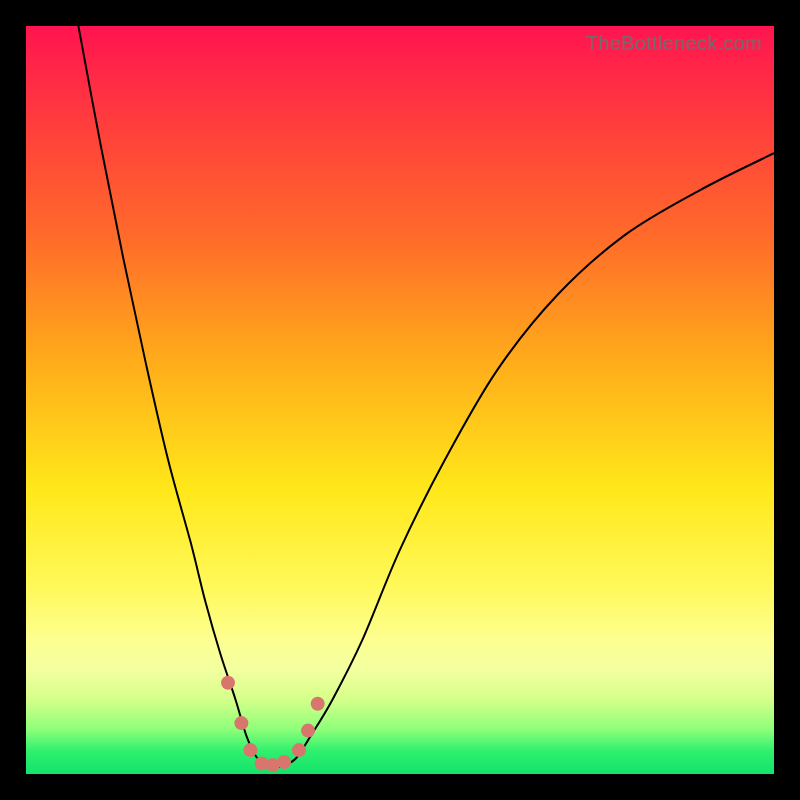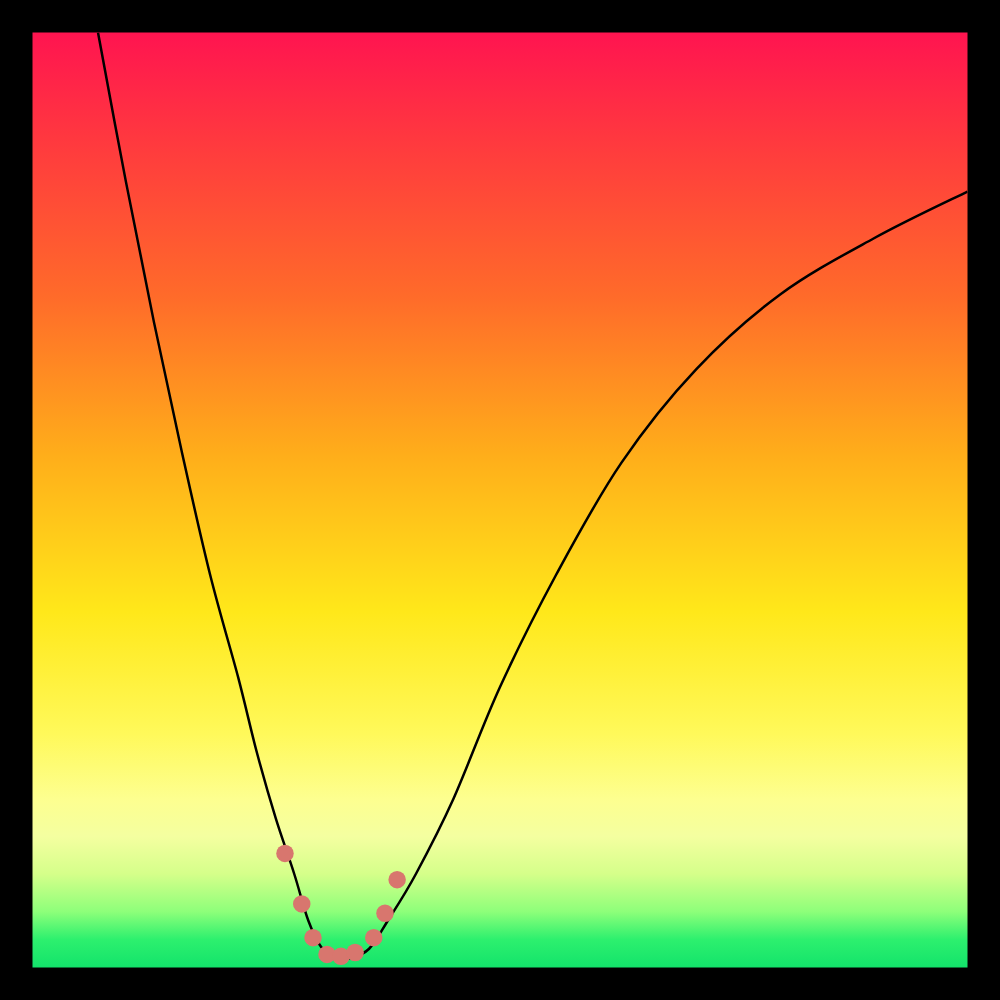--- a/index.html
+++ b/index.html
@@ -58,20 +58,21 @@
   }
   .dot {
     fill: #d8766e;
     stroke: none;
   }
 </style>
 </head>
 <body>
 
 <div class="frame">
+  <div class="watermark">TheBottleneck.com</div>
   <svg class="curve" viewBox="0 0 748 748" preserveAspectRatio="none">
     <path class="curve-path" d="M 52.4 0.0 C 56.1 19.9, 67.3 81.0, 74.8 119.7 C 82.3 158.3, 89.8 195.7, 97.2 231.9 C 104.7 268.0, 112.2 302.9, 119.7 336.6 C 127.2 370.3, 134.6 403.9, 142.1 433.8 C 149.6 463.8, 158.3 492.4, 164.6 516.1 C 170.8 539.8, 174.5 557.3, 179.5 576.0 C 184.5 594.7, 189.5 612.1, 194.5 628.3 C 199.5 644.5, 205.1 659.5, 209.4 673.2 C 213.8 686.9, 216.9 700.6, 220.7 710.6 C 224.4 720.6, 228.1 728.1, 231.9 733.0 C 235.6 738.0, 239.4 739.3, 243.1 740.5 C 246.8 741.8, 250.0 741.8, 254.3 740.5 C 258.7 739.3, 264.3 738.0, 269.3 733.0 C 274.3 728.1, 278.0 720.6, 284.2 710.6 C 290.5 700.6, 298.0 689.4, 306.7 673.2 C 315.4 657.0, 325.4 638.3, 336.6 613.4 C 347.8 588.4, 360.3 553.5, 374.0 523.6 C 387.7 493.7, 402.7 463.8, 418.9 433.8 C 435.1 403.9, 452.5 371.5, 471.2 344.1 C 489.9 316.7, 509.9 291.7, 531.1 269.3 C 552.3 246.8, 574.7 226.9, 598.4 209.4 C 622.1 192.0, 648.3 178.3, 673.2 164.6 C 698.1 150.8, 735.5 133.4, 748.0 127.2"></path>
     <g>
         <circle class="dot" cx="202.0" cy="656.7" r="7" fill="#d8766e"></circle>
         <circle class="dot" cx="215.4" cy="697.1" r="7" fill="#d8766e"></circle>
         <circle class="dot" cx="224.4" cy="724.1" r="7" fill="#d8766e"></circle>
         <circle class="dot" cx="235.6" cy="737.5" r="7" fill="#d8766e"></circle>
         <circle class="dot" cx="246.8" cy="739.0" r="7" fill="#d8766e"></circle>
         <circle class="dot" cx="258.1" cy="736.0" r="7" fill="#d8766e"></circle>
         <circle class="dot" cx="273.0" cy="724.1" r="7" fill="#d8766e"></circle>

